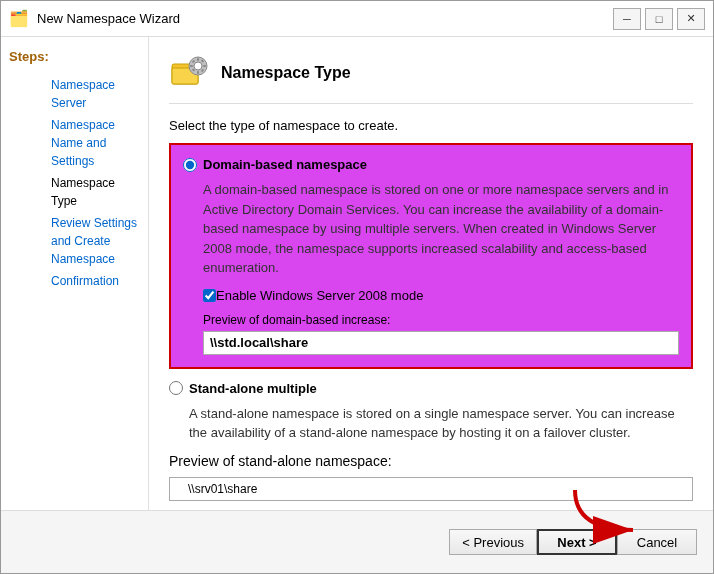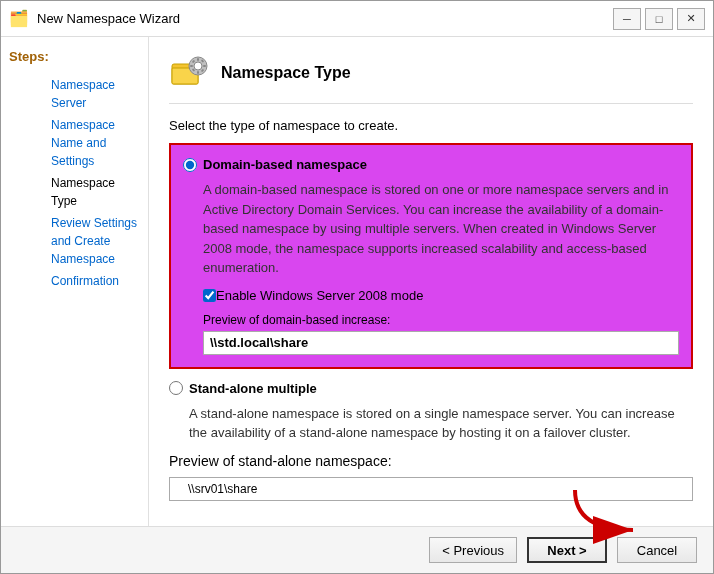--- a/index.html
+++ b/index.html
@@ -215,25 +215,25 @@
     }
 
     .preview-label-plain {
       font-size: 14px;
       color: #000;
       margin-bottom: 4px;
     }
 
     .footer {
       border-top: 1px solid #ddd;
-      padding: 10px 16px;
+      padding: 18px 16px;
       display: flex;
       justify-content: flex-end;
       align-items: center;
-      gap: 10px;
+      gap: 0;
       background: #f5f5f5;
       position: relative;
     }
 
     .footer-btn {
       min-width: 80px;
       height: 26px;
       border: 1px solid #aaa;
       background: linear-gradient(to bottom, #f8f8f8, #e8e8e8);
       cursor: pointer;

